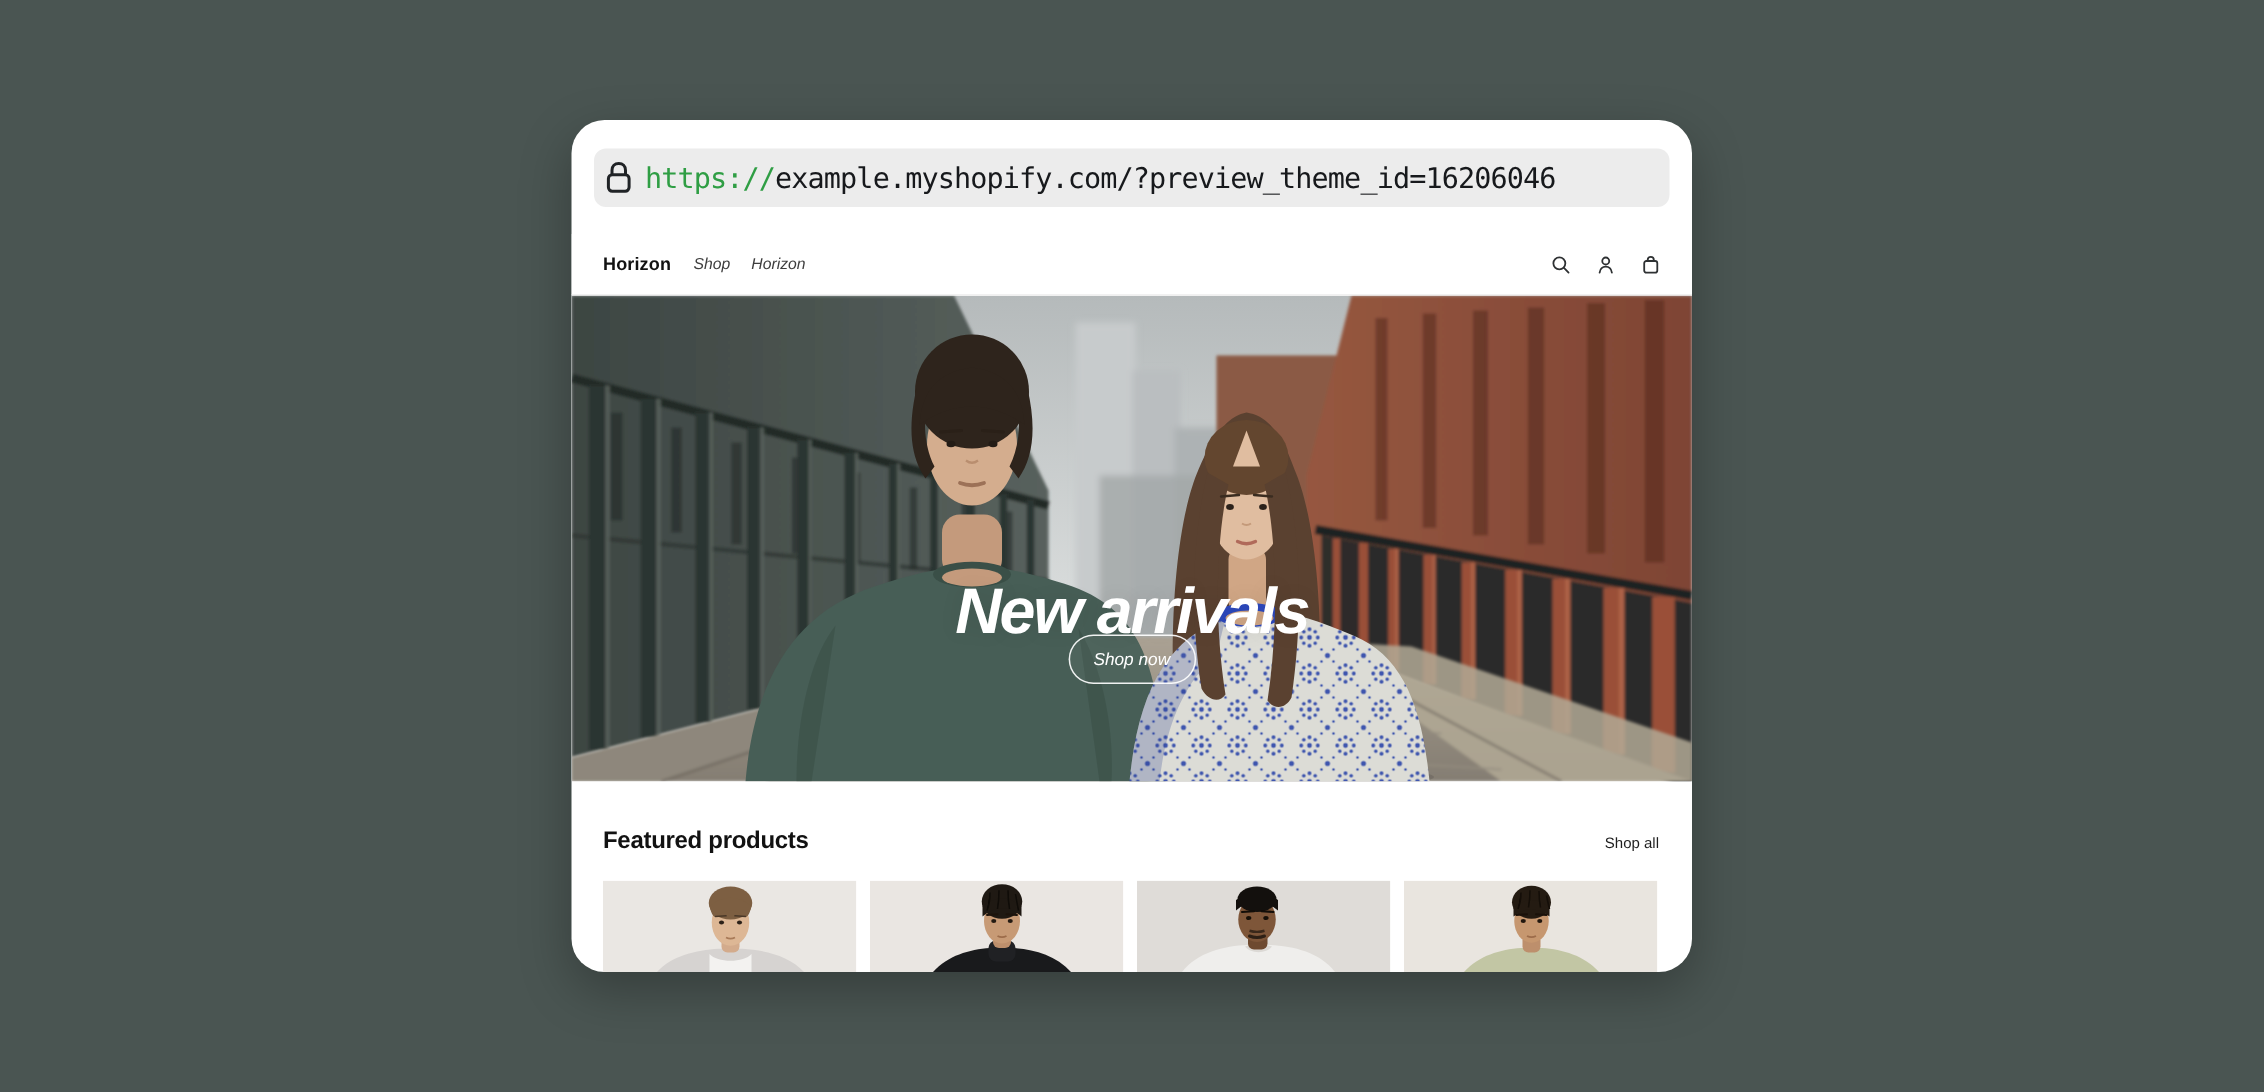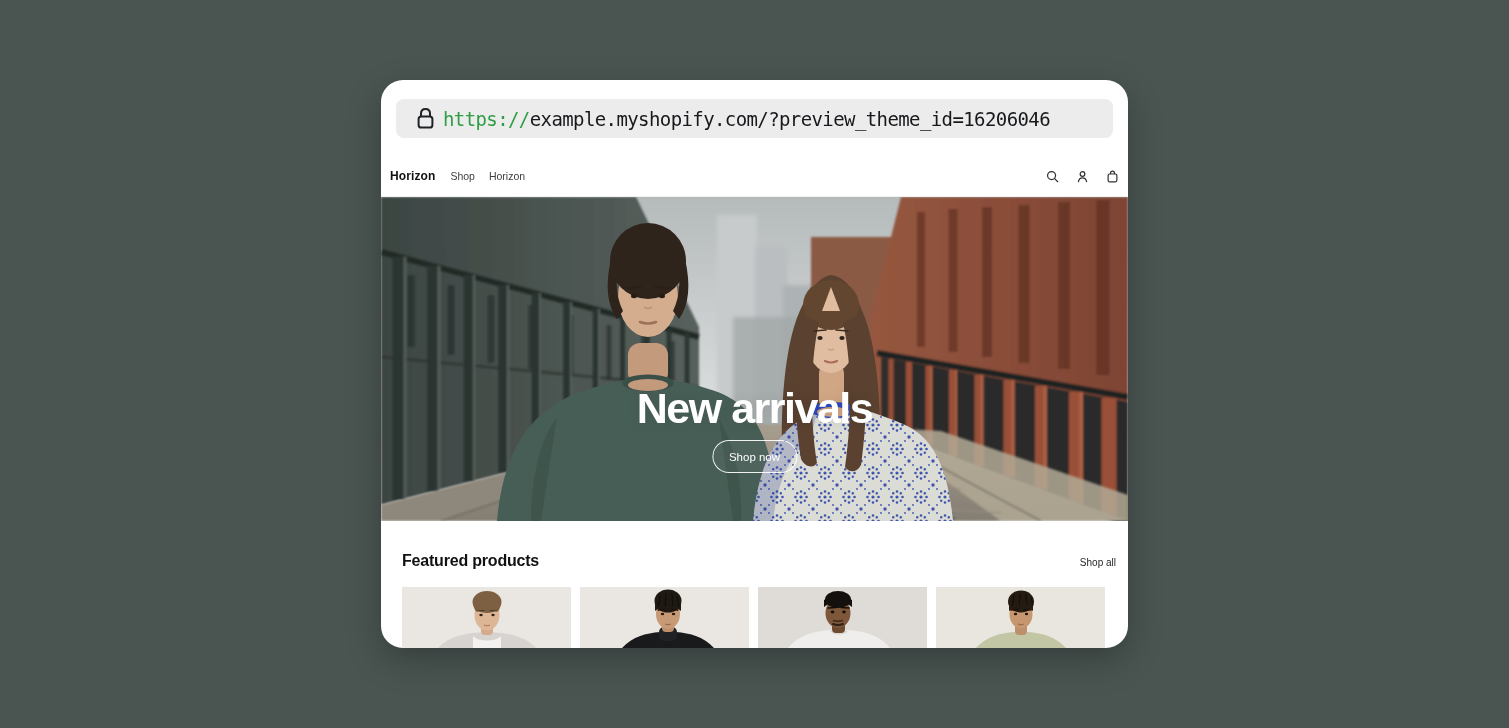--- a/index.html
+++ b/index.html
@@ -16,67 +16,67 @@
     background:#ffffff; border-radius:22px;
     overflow:hidden;
     box-shadow:0 12px 34px rgba(0,0,0,.28);
   }
   
   .url-bar {
     position:absolute; left:15px; top:19px;
     width:717px; height:39px;
     background:#ececec; border-radius:8px;
     display:flex; align-items:center;
-    padding:0 20px; gap:8px;
+    padding:0 7px; gap:8px;
   }
   .url-text {
     font-family:"DejaVu Sans Mono", monospace;
     font-size:19px; letter-spacing:-0.6px;
     color:#17191c; white-space:nowrap;
   }
   .url-scheme { color:#2f9e44; }
   
   .site-header {
     position:absolute; left:0; top:76px;
     width:747px; height:41px;
     display:flex; align-items:center;
-    padding:0 9px;
+    padding:0 21px;
     background:#fff;
     border-bottom:1px solid #f1f1f1;
   }
   .brand { font-size:12px; font-weight:bold; color:#121212; letter-spacing:.1px; cursor:pointer; }
-  .nav-links { display:flex; gap:14px; margin-left:15px; }
+  .nav-links { display:flex; gap:14px; margin-left:15px;font-style:italic; }
   .nav-link { font-size:10.5px; color:#3e3e3e; cursor:pointer; }
   .header-icons { margin-left:auto; display:flex; gap:17px; align-items:center; }
   .hicon { width:13px; height:13px; cursor:pointer; display:block; }
   
   .hero {
     position:absolute; left:0; top:117px;
-    width:747px; height:324px; overflow:hidden;
+    width:747px; height:324px; overflow:hidden;font-style:italic;
   }
   .hero svg.scene { position:absolute; left:0; top:0; }
   .hero-title {
     position:absolute; left:0; top:187px; width:100%;
     text-align:center;
     color:#ffffff; font-size:43px; font-weight:800;
     letter-spacing:-1.5px;
     text-shadow:0 0 14px rgba(0,0,0,.08);
   }
   .hero-cta {
-    position:absolute; left:50%; top:243px; transform:translateX(-50%);
+    position:absolute; left:50%; top:226px; transform:translateX(-50%);
     min-width:76px; height:33px;
     border:1.5px solid rgba(255,255,255,.92); border-radius:17px;
     background:rgba(255,255,255,.04);
     color:#ffffff; font-size:11.5px;
     display:flex; align-items:center; justify-content:center;
     padding:0 16px; cursor:pointer;
   }
   
   .featured-head {
-    position:absolute; left:21px; right:12px; top:472px;
+    position:absolute; left:21px; right:22px; top:472px;
     display:flex; align-items:baseline; justify-content:space-between;
   }
   .featured-title { font-size:16px; font-weight:bold; color:#121212; letter-spacing:-.2px; }
   .view-all { font-size:10px; color:#1f1f1f; cursor:pointer; }
   .products {
     position:absolute; left:21px; top:507px;
     display:flex; gap:9px;
   }
   .product-card {
     width:169px; height:61px; overflow:hidden; cursor:pointer; flex:0 0 auto;

